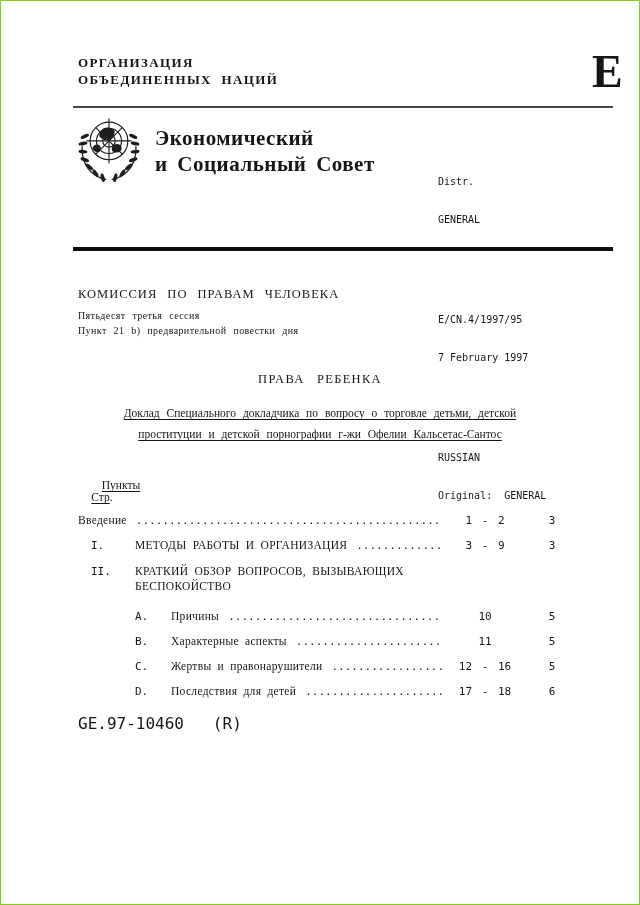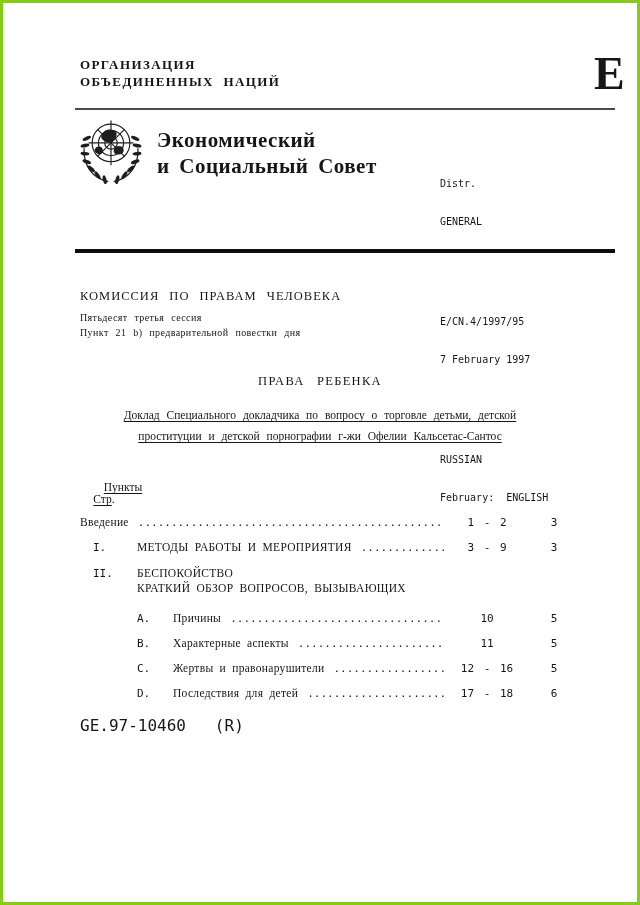--- a/index.html
+++ b/index.html
@@ -1,19 +1,19 @@
 <!DOCTYPE html>
 <html><head>
 <meta charset="utf-8">
 <style>
   * { margin:0; padding:0; box-sizing:border-box; }
   html,body { background:#fff; }
   .page {
     position:relative; width:640px; height:905px; background:#ffffff;
-    border:3px solid #84cc16; overflow:hidden;
+    border:1px solid #84cc16; overflow:hidden;
     color:#161616; font-family:"Liberation Serif", serif;
   }
   .mono { font-family:"DejaVu Sans Mono", monospace; white-space:pre; }
 
   
   .org-block { position:absolute; left:77px; top:53px; font-weight:bold;
     font-size:13px; line-height:17px; letter-spacing:1.4px; word-spacing:5px; }
   .doc-letter { position:absolute; left:591px; top:48px; font-weight:bold;
     font-size:46px; line-height:46px; font-family:"Liberation Serif", serif; }
   .rule-thin { position:absolute; left:72px; top:105px; width:540px; height:2px; background:#4a4a4a; }
@@ -121,21 +121,21 @@
     <div class="distr-group">
       <div>Distr.</div>
       <div>GENERAL</div>
     </div>
     <div class="distr-group">
       <div>E/CN.4/1997/95</div>
       <div>7 February 1997</div>
     </div>
     <div class="distr-group">
       <div>RUSSIAN</div>
-      <div>February:  ENGLISH</div>
+      <div>Original:  GENERAL</div>
     </div>
   </div>
 
   <div class="rule-thick"></div>
 
   <div class="commission">
     <div class="commission-name">КОМИССИЯ ПО ПРАВАМ ЧЕЛОВЕКА</div>
     <div class="commission-line">Пятьдесят третья сессия</div>
     <div class="commission-line">Пункт 21 b) предварительной повестки дня</div>
   </div>
@@ -155,31 +155,31 @@
 
     <div class="toc-row">
       <span class="cell-label">Введение</span>
       <span class="cell-leader">................................................................................</span>
       <span class="cell-paras mono">1 - 2</span>
       <span class="cell-page mono">3</span>
     </div>
 
     <div class="toc-row">
       <span class="cell-num">I.</span>
-      <span class="cell-label">МЕТОДЫ РАБОТЫ И МЕРОПРИЯТИЯ</span>
+      <span class="cell-label">МЕТОДЫ РАБОТЫ И ОРГАНИЗАЦИЯ</span>
       <span class="cell-leader">................................................................................</span>
       <span class="cell-paras mono">3 - 9</span>
       <span class="cell-page mono">3</span>
     </div>
 
     <div class="toc-row two-line">
       <span class="cell-num">II.</span>
       <span class="cell-label">
+        <span>КРАТКИЙ ОБЗОР ВОПРОСОВ, ВЫЗЫВАЮЩИХ</span>
         <span>БЕСПОКОЙСТВО</span>
-        <span>КРАТКИЙ ОБЗОР ВОПРОСОВ, ВЫЗЫВАЮЩИХ</span>
       </span>
       <span class="cell-leader"></span>
       <span class="cell-paras mono"></span>
       <span class="cell-page mono"></span>
     </div>
 
     <div class="toc-row sub">
       <span class="cell-num">A.</span>
       <span class="cell-label">Причины</span>
       <span class="cell-leader">................................................................................</span>

